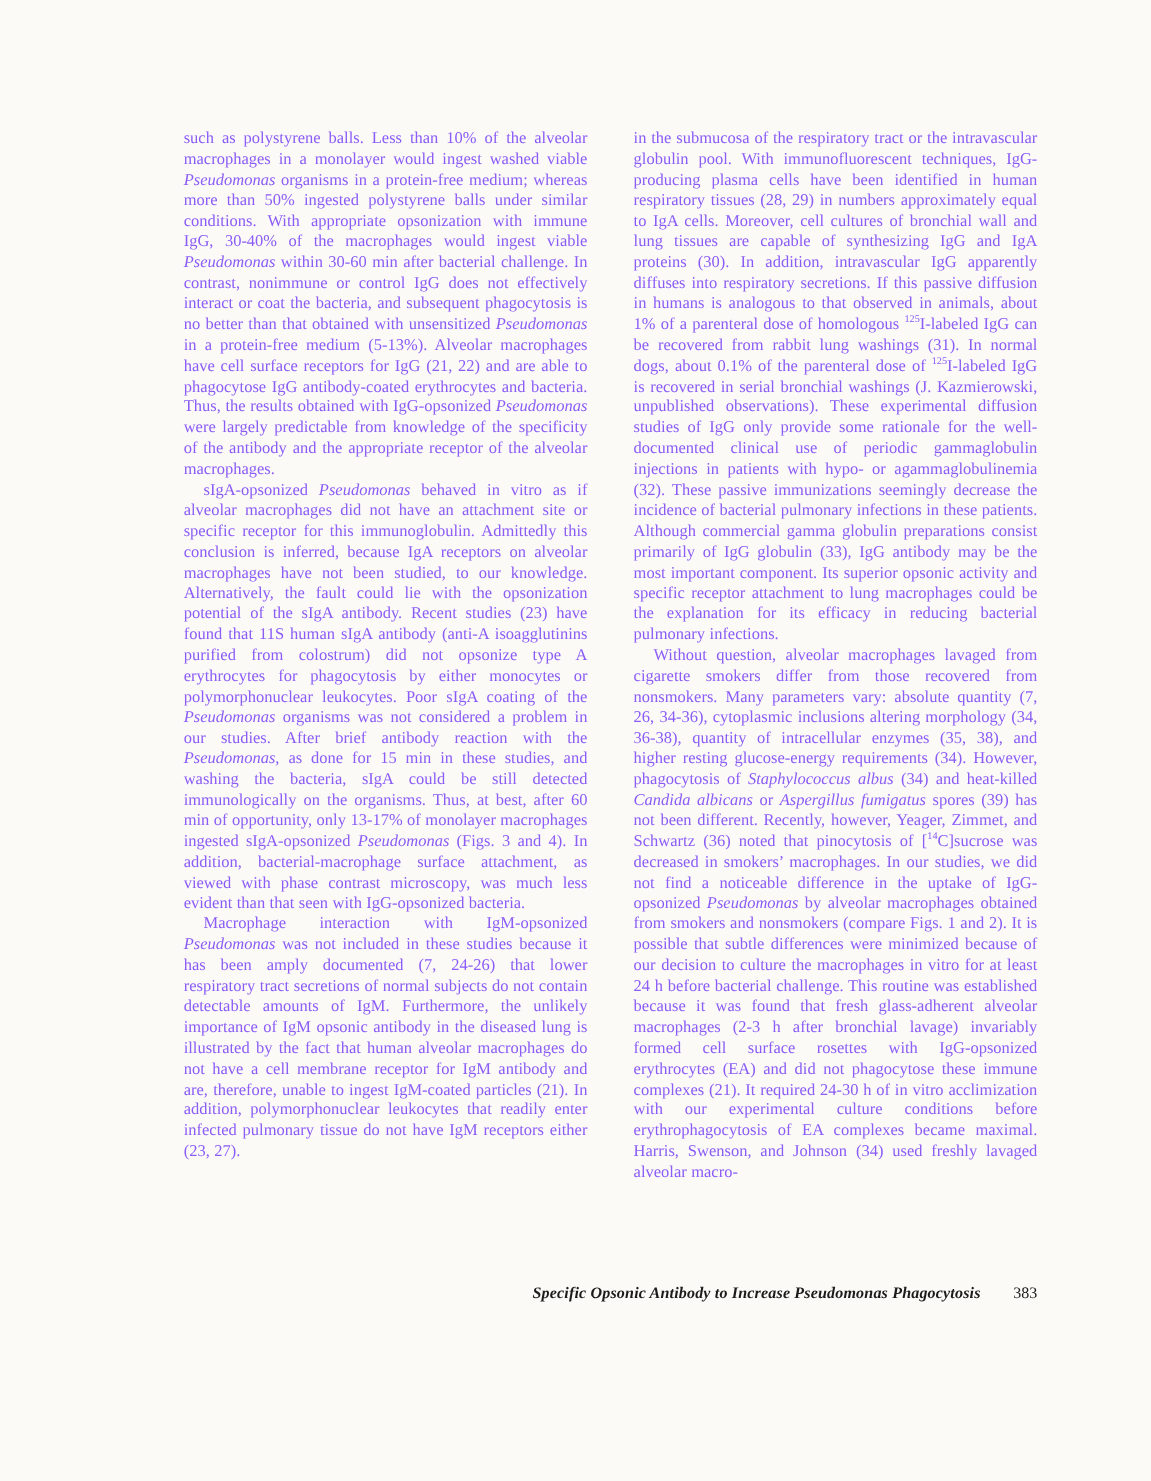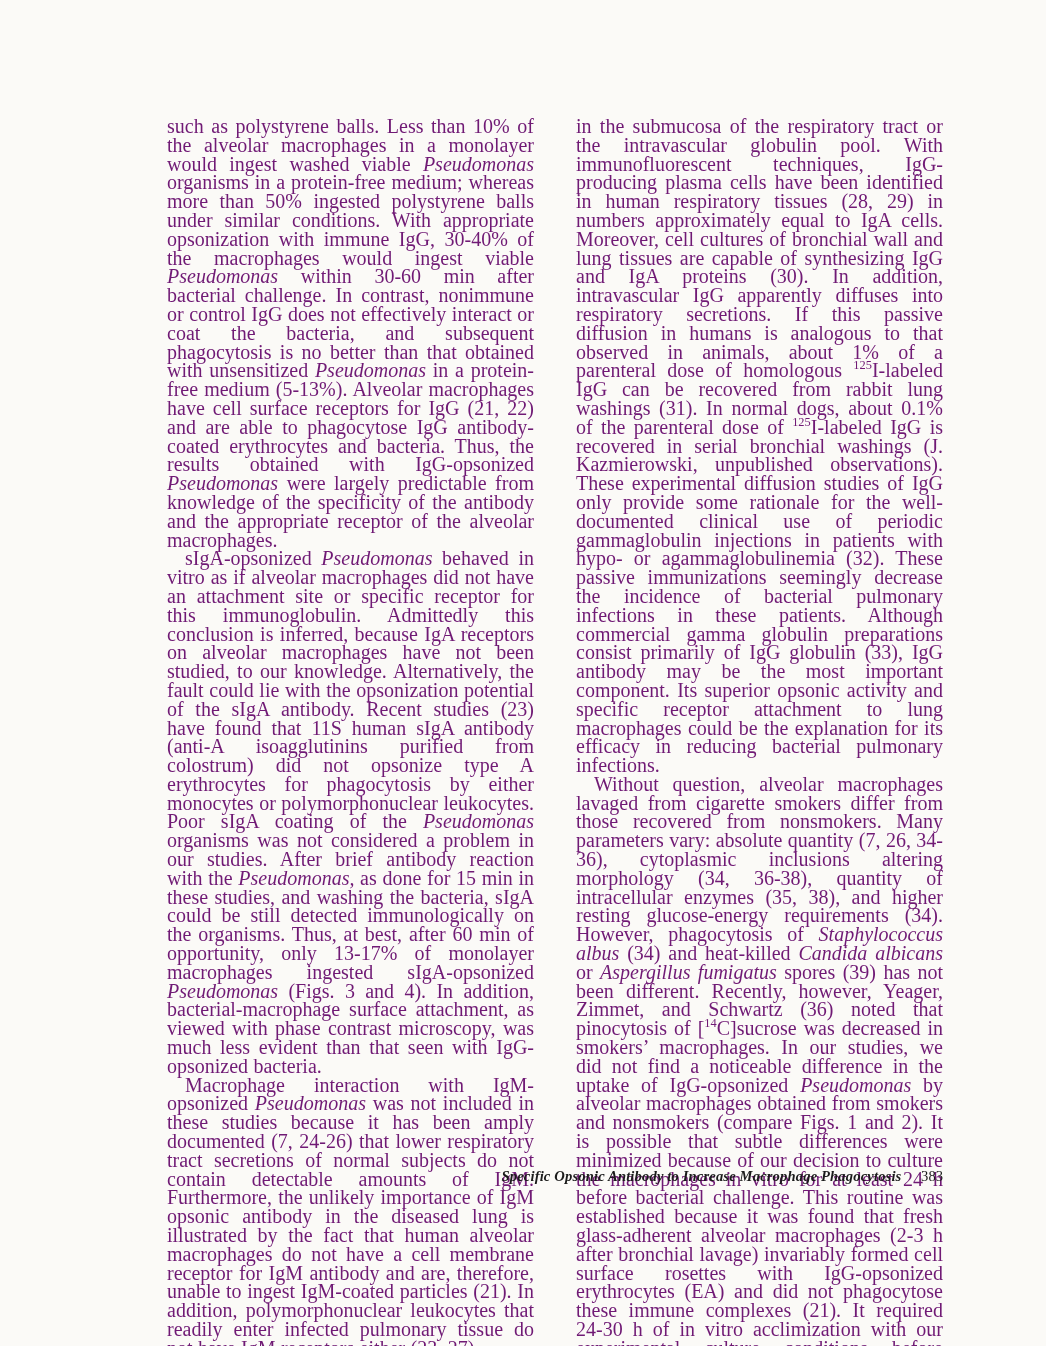--- a/index.html
+++ b/index.html
@@ -19,25 +19,25 @@
   .content {
     position: absolute;
     left: 167px;
     top: 117px;
     width: 776px;
     display: flex;
   }
   .column { width: 375px; }
   .column + .column { margin-left: 42px; }
   p.para {
-    font-size: 20px;
+    font-size: 15px;
     line-height: 18.8px;
     text-align: justify;
     text-indent: 18px;
-    color: #701a75;
+    color: #8b5cf6;
     word-spacing: 0.02em;
   }
   p.para.cont { text-indent: 0; }
   .it { font-style: italic; }
   sup {
     font-size: 0.62em;
     vertical-align: super;
     line-height: 0;
   }
   .footer {
@@ -49,37 +49,37 @@
     font-size: 14.6px;
     white-space: nowrap;
   }
   .footer-title {
     font-style: italic;
     font-weight: 600;
     letter-spacing: 0.01em;
   }
   .footer-page {
     display: inline-block;
-    margin-left: 16px;
+    margin-left: 26px;
     font-style: normal;
     font-weight: 400;
   }
 </style>
 </head>
 <body>
 
 <div class="page">
   <div class="content">
     <div class="column">
       <p class="para cont"><span>such as polystyrene balls. Less than 10% of the alveolar macrophages in a monolayer would ingest washed viable </span><span class="it">Pseudomonas</span><span> organisms in a protein-free medium; whereas more than 50% ingested polystyrene balls under similar conditions. With appropriate opsonization with immune IgG, 30-40% of the macrophages would ingest viable </span><span class="it">Pseudomonas</span><span> within 30-60 min after bacterial challenge. In contrast, nonimmune or control IgG does not effectively interact or coat the bacteria, and subsequent phagocytosis is no better than that obtained with unsensitized </span><span class="it">Pseudomonas</span><span> in a protein-free medium (5-13%). Alveolar macrophages have cell surface receptors for IgG (21, 22) and are able to phagocytose IgG antibody-coated erythrocytes and bacteria. Thus, the results obtained with IgG-opsonized </span><span class="it">Pseudomonas</span><span> were largely predictable from knowledge of the specificity of the antibody and the appropriate receptor of the alveolar macrophages.</span></p>
       <p class="para"><span>sIgA-opsonized </span><span class="it">Pseudomonas</span><span> behaved in vitro as if alveolar macrophages did not have an attachment site or specific receptor for this immunoglobulin. Admittedly this conclusion is inferred, because IgA receptors on alveolar macrophages have not been studied, to our knowledge. Alternatively, the fault could lie with the opsonization potential of the sIgA antibody. Recent studies (23) have found that 11S human sIgA antibody (anti-A isoagglutinins purified from colostrum) did not opsonize type A erythrocytes for phagocytosis by either monocytes or polymorphonuclear leukocytes. Poor sIgA coating of the </span><span class="it">Pseudomonas</span><span> organisms was not considered a problem in our studies. After brief antibody reaction with the </span><span class="it">Pseudomonas,</span><span> as done for 15 min in these studies, and washing the bacteria, sIgA could be still detected immunologically on the organisms. Thus, at best, after 60 min of opportunity, only 13-17% of monolayer macrophages ingested sIgA-opsonized </span><span class="it">Pseudomonas</span><span> (Figs. 3 and 4). In addition, bacterial-macrophage surface attachment, as viewed with phase contrast microscopy, was much less evident than that seen with IgG-opsonized bacteria.</span></p>
       <p class="para"><span>Macrophage interaction with IgM-opsonized </span><span class="it">Pseudomonas</span><span> was not included in these studies because it has been amply documented (7, 24-26) that lower respiratory tract secretions of normal subjects do not contain detectable amounts of IgM. Furthermore, the unlikely importance of IgM opsonic antibody in the diseased lung is illustrated by the fact that human alveolar macrophages do not have a cell membrane receptor for IgM antibody and are, therefore, unable to ingest IgM-coated particles (21). In addition, polymorphonuclear leukocytes that readily enter infected pulmonary tissue do not have IgM receptors either (23, 27).</span></p>
     </div>
     <div class="column">
       <p class="para cont"><span>in the submucosa of the respiratory tract or the intravascular globulin pool. With immunofluorescent techniques, IgG-producing plasma cells have been identified in human respiratory tissues (28, 29) in numbers approximately equal to IgA cells. Moreover, cell cultures of bronchial wall and lung tissues are capable of synthesizing IgG and IgA proteins (30). In addition, intravascular IgG apparently diffuses into respiratory secretions. If this passive diffusion in humans is analogous to that observed in animals, about 1% of a parenteral dose of homologous </span><sup>125</sup><span>I-labeled IgG can be recovered from rabbit lung washings (31). In normal dogs, about 0.1% of the parenteral dose of </span><sup>125</sup><span>I-labeled IgG is recovered in serial bronchial washings (J. Kazmierowski, unpublished observations). These experimental diffusion studies of IgG only provide some rationale for the well-documented clinical use of periodic gammaglobulin injections in patients with hypo- or agammaglobulinemia (32). These passive immunizations seemingly decrease the incidence of bacterial pulmonary infections in these patients. Although commercial gamma globulin preparations consist primarily of IgG globulin (33), IgG antibody may be the most important component. Its superior opsonic activity and specific receptor attachment to lung macrophages could be the explanation for its efficacy in reducing bacterial pulmonary infections.</span></p>
       <p class="para"><span>Without question, alveolar macrophages lavaged from cigarette smokers differ from those recovered from nonsmokers. Many parameters vary: absolute quantity (7, 26, 34-36), cytoplasmic inclusions altering morphology (34, 36-38), quantity of intracellular enzymes (35, 38), and higher resting glucose-energy requirements (34). However, phagocytosis of </span><span class="it">Staphylococcus albus</span><span> (34) and heat-killed </span><span class="it">Candida albicans</span><span> or </span><span class="it">Aspergillus fumigatus</span><span> spores (39) has not been different. Recently, however, Yeager, Zimmet, and Schwartz (36) noted that pinocytosis of [</span><sup>14</sup><span>C]sucrose was decreased in smokers’ macrophages. In our studies, we did not find a noticeable difference in the uptake of IgG-opsonized </span><span class="it">Pseudomonas</span><span> by alveolar macrophages obtained from smokers and nonsmokers (compare Figs. 1 and 2). It is possible that subtle differences were minimized because of our decision to culture the macrophages in vitro for at least 24 h before bacterial challenge. This routine was established because it was found that fresh glass-adherent alveolar macrophages (2-3 h after bronchial lavage) invariably formed cell surface rosettes with IgG-opsonized erythrocytes (EA) and did not phagocytose these immune complexes (21). It required 24-30 h of in vitro acclimization with our experimental culture conditions before erythrophagocytosis of EA complexes became maximal. Harris, Swenson, and Johnson (34) used freshly lavaged alveolar macro-</span></p>
     </div>
   </div>
   <div class="footer">
-    <span class="footer-title">Specific Opsonic Antibody to Increase Macrophage Phagocytosis</span>
+    <span class="footer-title">Specific Opsonic Antibody to Increase Pseudomonas Phagocytosis</span>
     <span class="footer-page">383</span>
   </div>
 </div>
 
 </body></html>

